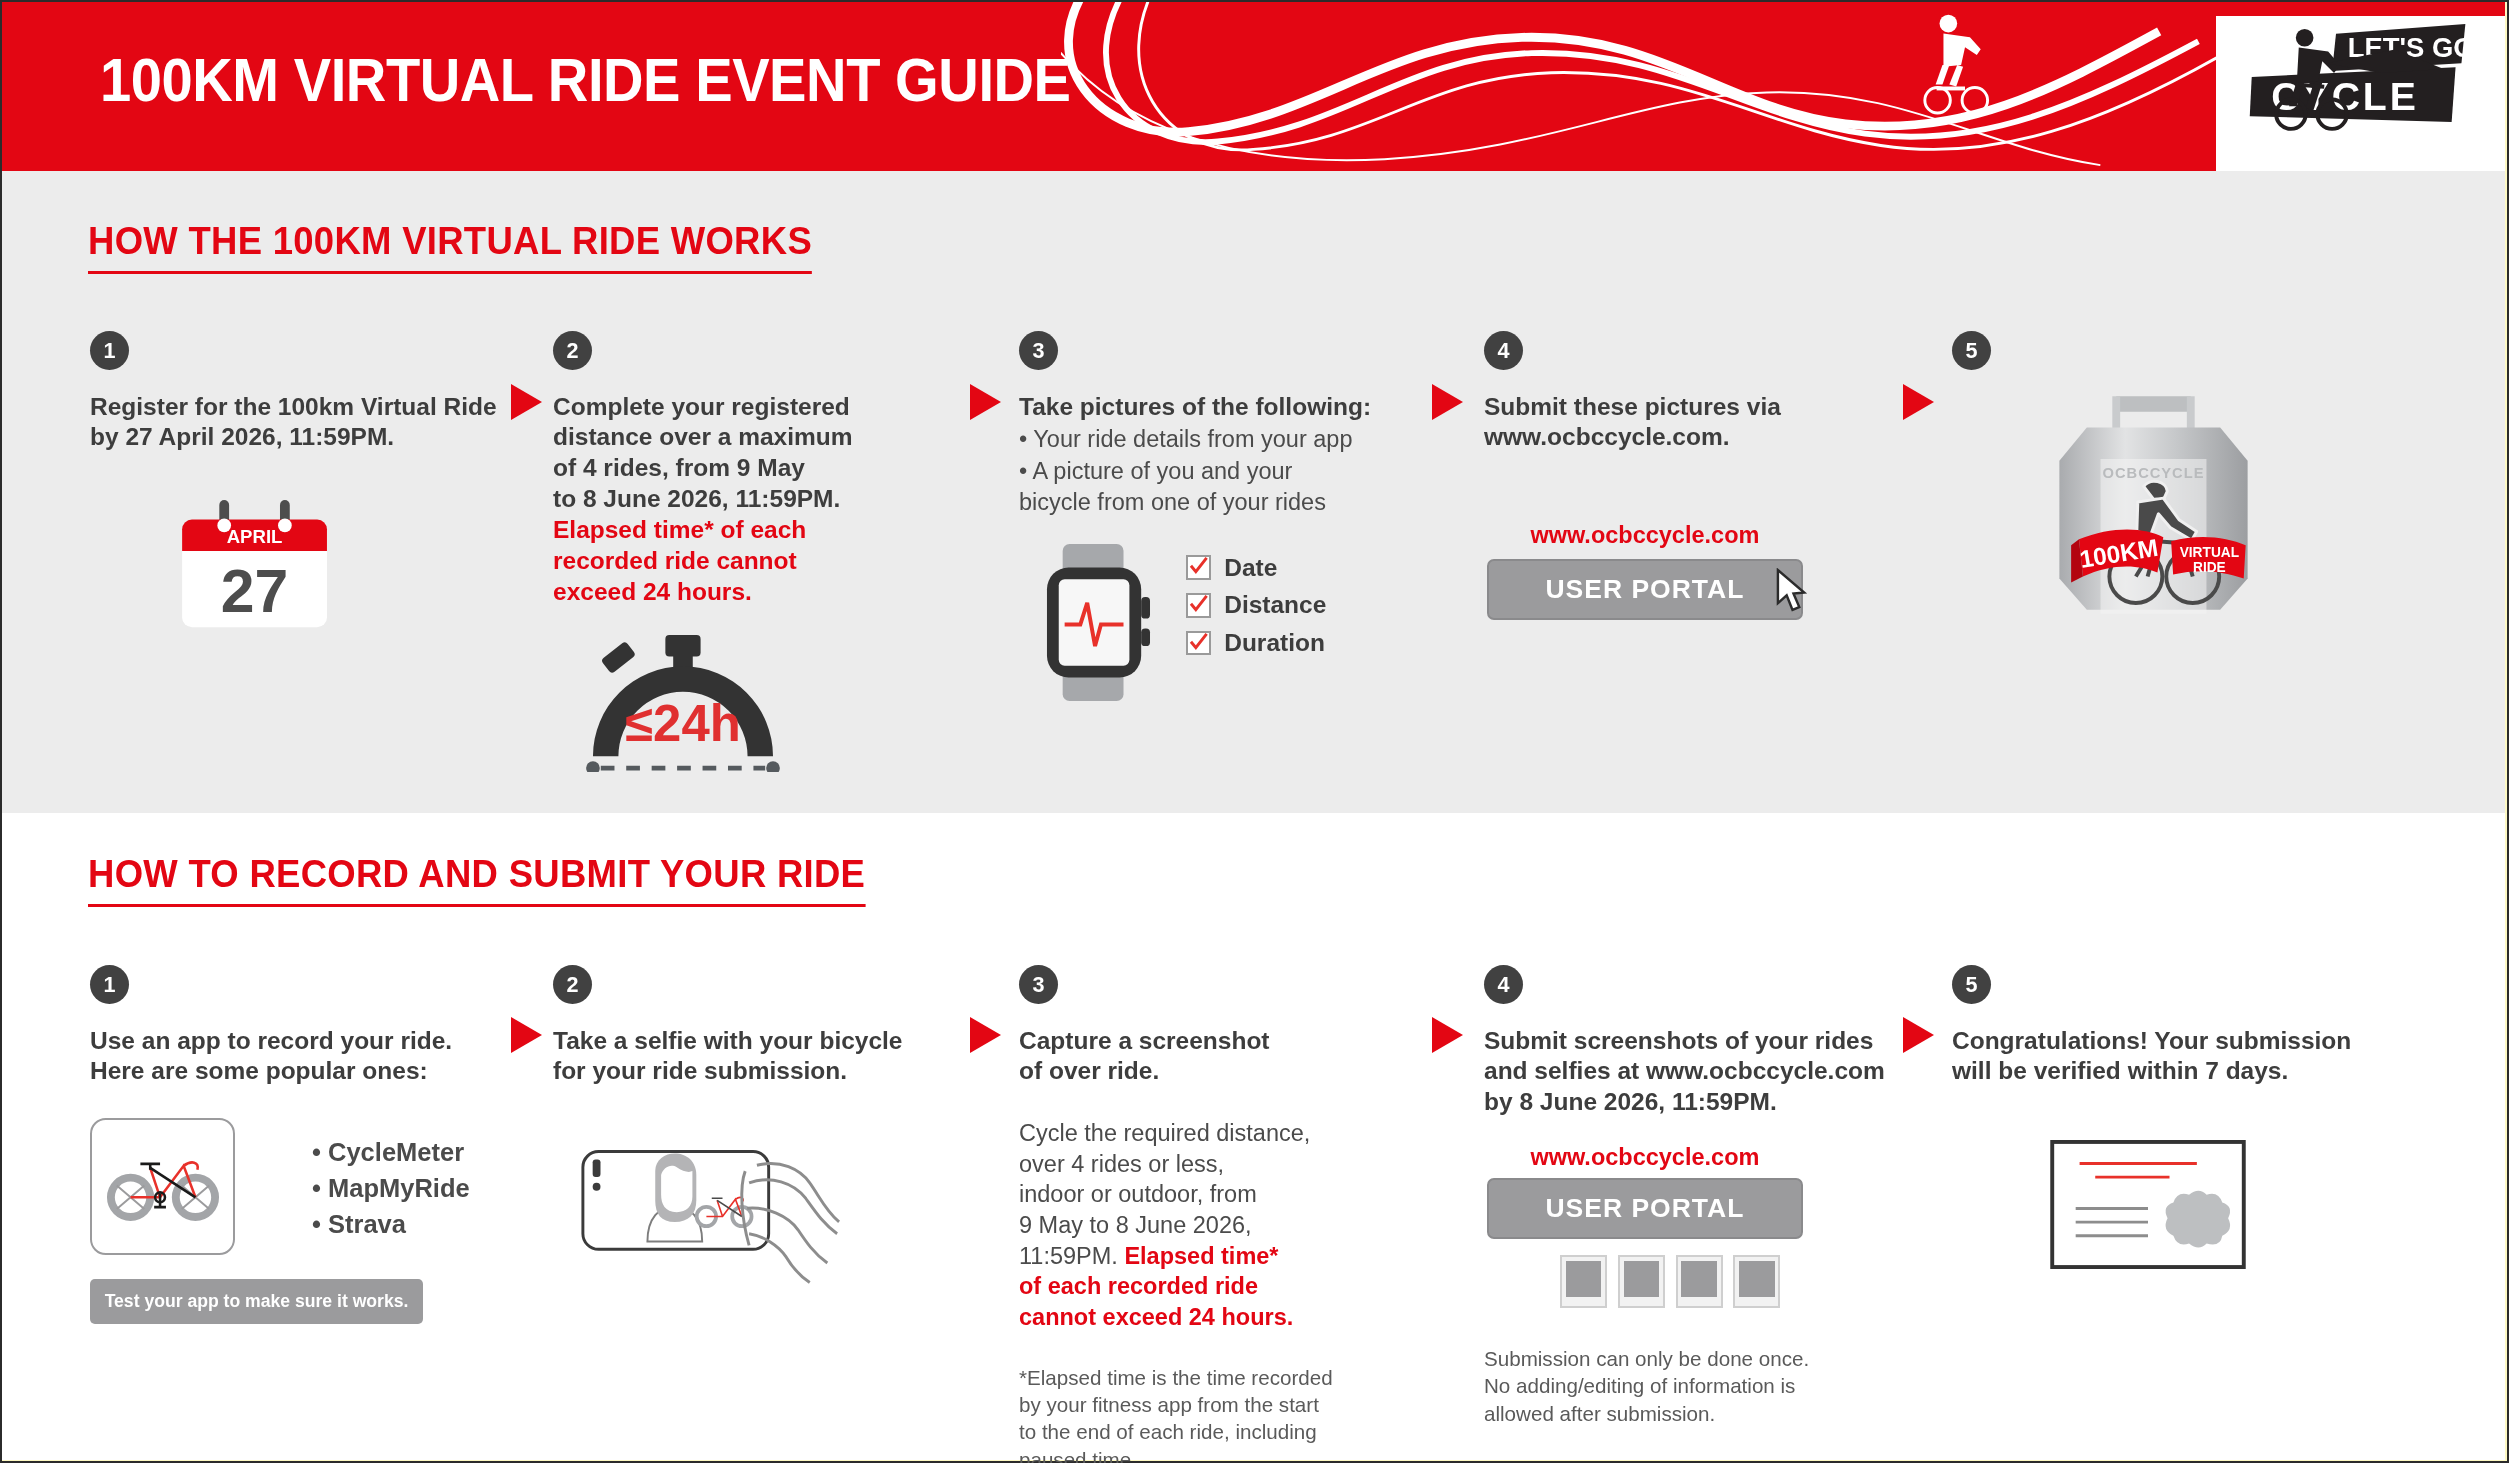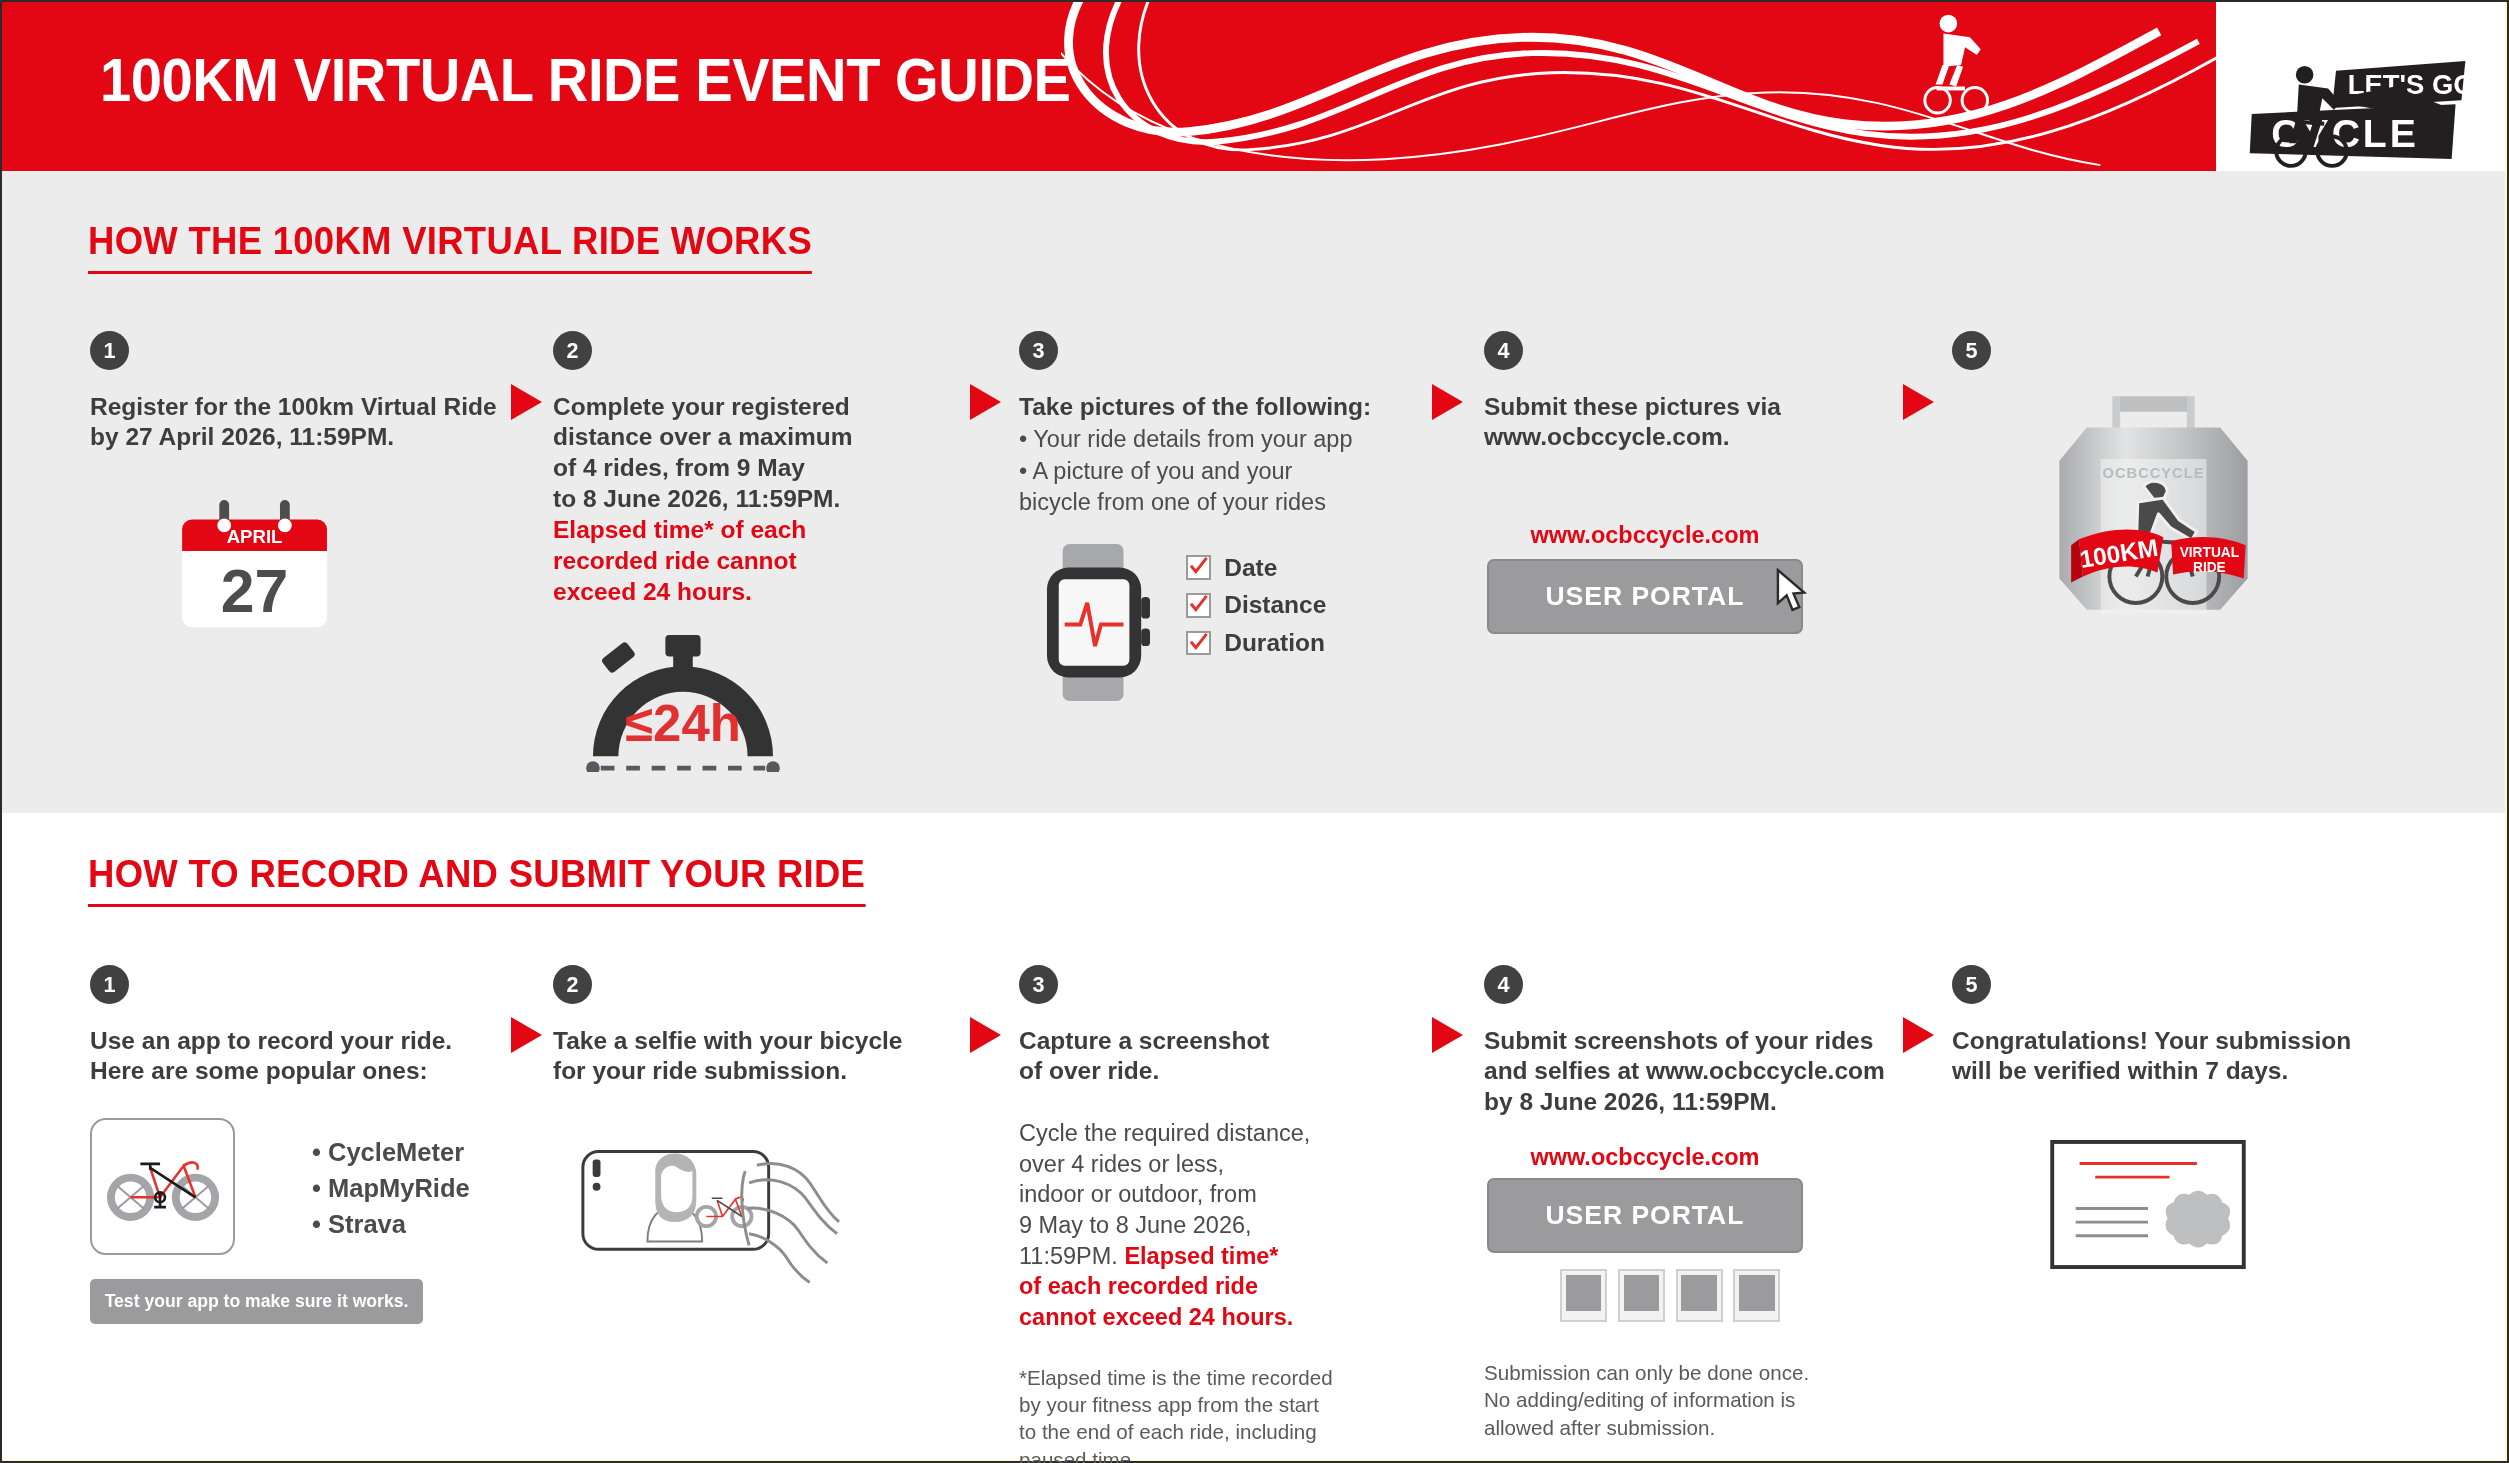--- a/index.html
+++ b/index.html
@@ -27,24 +27,24 @@
     position: absolute; left: 98px; top: 43px;
     font-size: 61px; font-weight: bold;
     color: #ffffff;
     letter-spacing: -0.5px;
     transform: scaleX(0.92);
     transform-origin: left center;
     white-space: nowrap;
   }
   .header-waves { position: absolute; left: 1059px; top: 0; width: 1157px; height: 169px; }
   .logo-box {
-    position: absolute; right: 0; top: 0;
+    position: absolute; right: 0; top: 14px;
     width: 289px; height: 169px;
     background: #ffffff;
-    display: flex; align-items: flex-end; justify-content: center;
+    display: flex; align-items: flex-start; justify-content: center;
   }
 
   
   .band-grey {
     position: absolute; left: 0; top: 169px;
     width: 2503px; height: 642px;
     background: #ececec;
   }
   .band-white {
     position: absolute; left: 0; top: 811px;
@@ -99,21 +99,21 @@
     border-left: 31px solid #e30613;
     border-top: 18.6px solid transparent;
     border-bottom: 18.6px solid transparent;
   }
 
   
   .url-red {
     font-size: 23.5px; font-weight: bold; color: #e30613; text-align: center;
   }
   .portal-btn {
-    width: 316px; height: 75px;
+    width: 316px; height: 61px;
     background: #9b9b9d;
     border: 2px solid #8a8a8c;
     border-radius: 6.9px;
     color: #ffffff; font-size: 26.5px; font-weight: bold;
     letter-spacing: 1px;
     display: flex; align-items: center; justify-content: center;
   }
   .test-btn {
     width: 333px; height: 45px;
     background: #9b9b9d;

